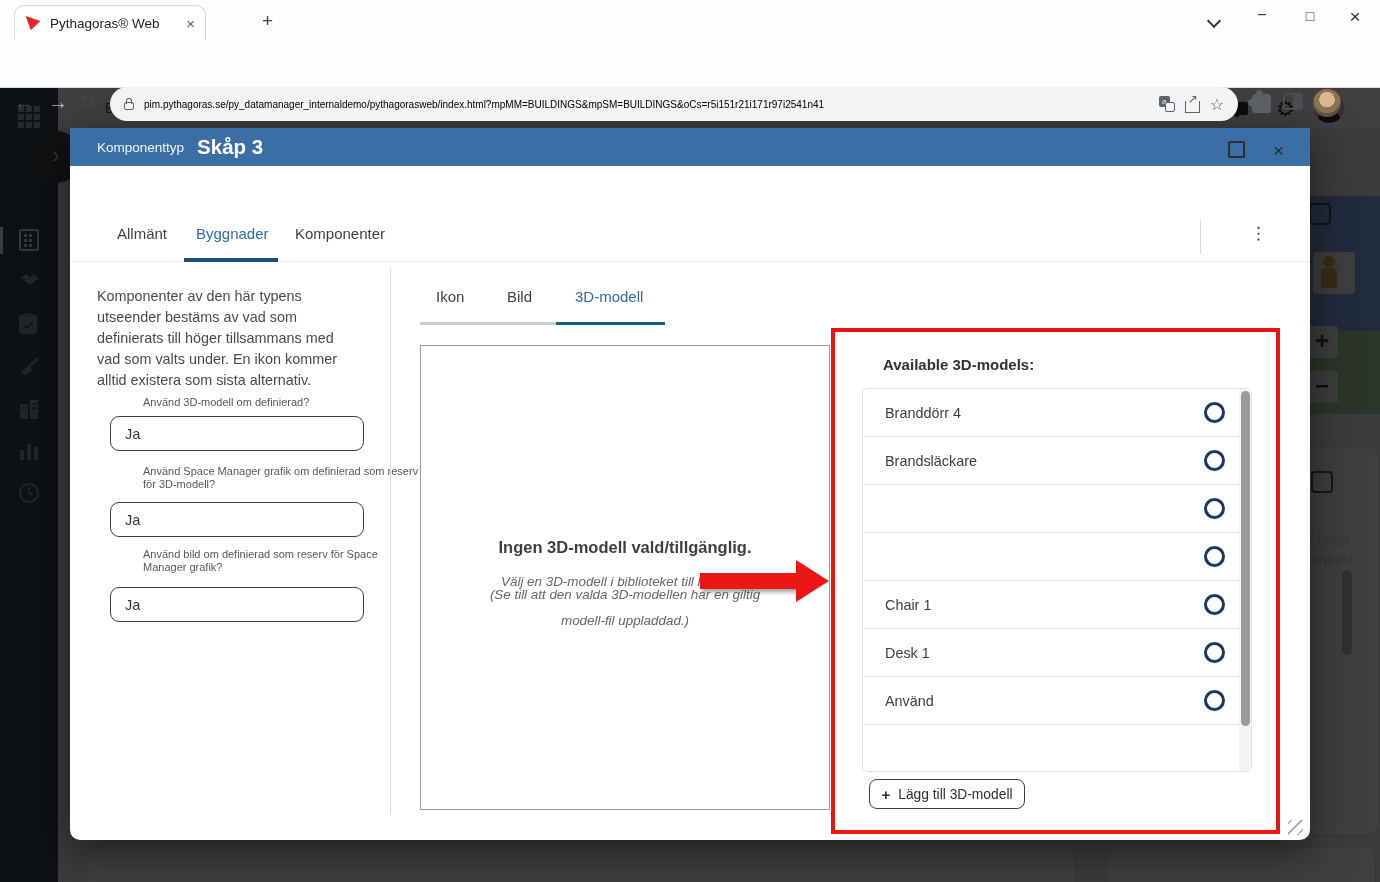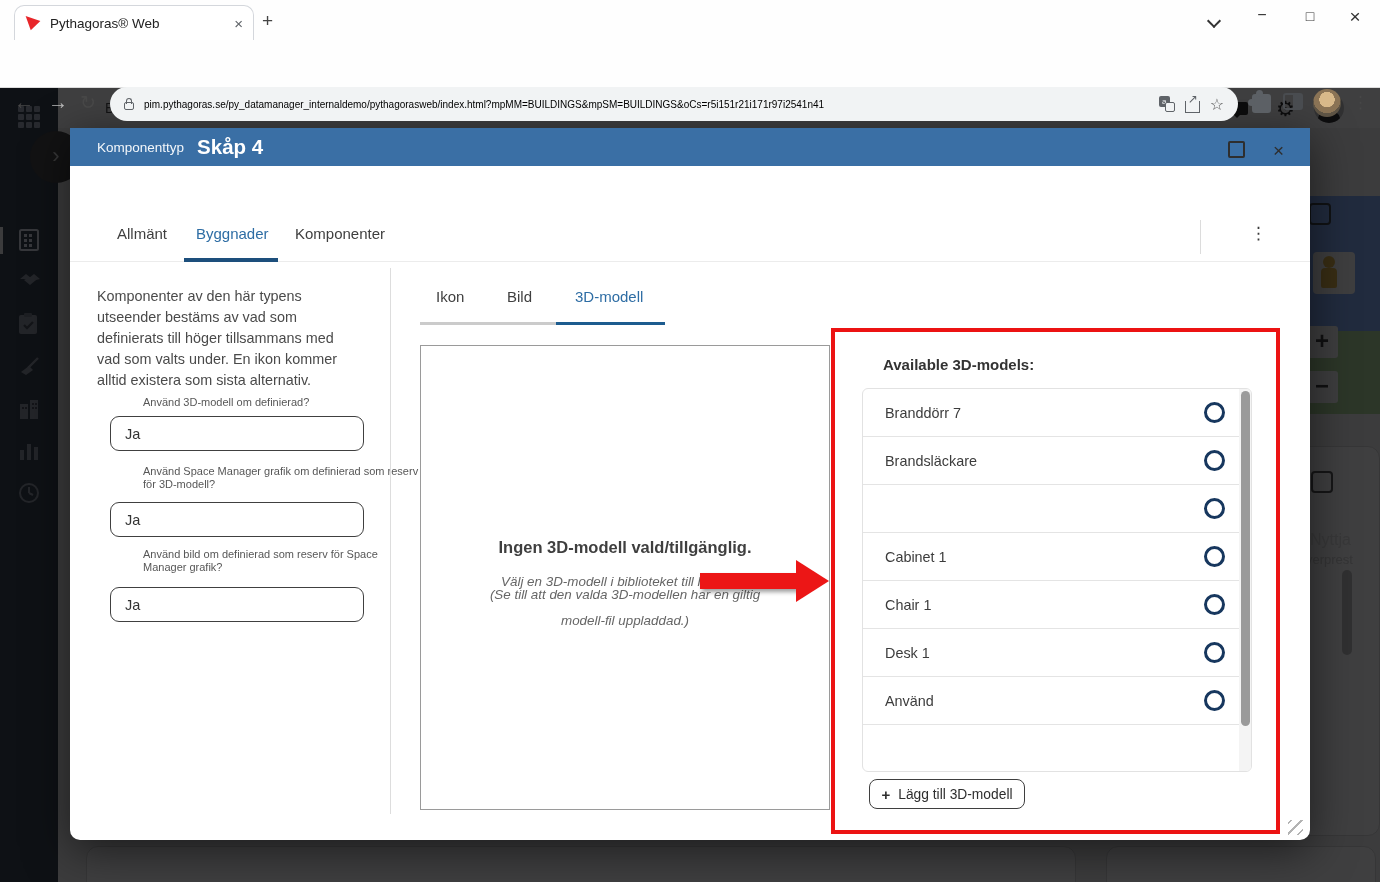--- a/index.html
+++ b/index.html
@@ -3,21 +3,21 @@
 <meta charset="utf-8">
 <style>
   * { margin:0; padding:0; box-sizing:border-box; }
   html,body { width:1380px; height:882px; overflow:hidden; background:#fff;
     font-family:"Liberation Sans", sans-serif; }
   .abs { position:absolute; }
   #stage { position:relative; width:1380px; height:882px; }
 
   
   .chrome-top { left:0; top:0; width:1380px; height:40px; background:#fefefe; z-index:40; }
-  .btab { left:14px; top:5px; width:240px; height:35px; background:#fff;
+  .btab { left:14px; top:5px; width:192px; height:35px; background:#fff;
     border:1px solid #d4d7dc; border-bottom:none; border-radius:10px 10px 0 0;
     display:flex; align-items:center; padding:0 10px; gap:9px; }
   .favicon { width:16px; height:16px; background:#e8262a;
     clip-path:polygon(4% 6%, 96% 38%, 36% 96%); }
   .btab-title { font-size:13.5px; color:#222; flex:1; white-space:nowrap; overflow:hidden; }
   .tab-x { font-size:15px; color:#5f6368; line-height:1; cursor:default; }
   .newtab { left:262px; top:10px; font-size:19px; color:#454545; }
   .winctl { top:6px; font-size:16px; color:#333; width:30px; text-align:center; }
   .chev-dn { left:1209px; top:16px; width:10px; height:10px; border-right:2px solid #333;
     border-bottom:2px solid #333; transform:rotate(45deg); }
@@ -297,21 +297,21 @@
   <div class="abs bg-card" style="left:1106px; top:846px; width:270px; height:60px;"></div>
 
   <div class="abs overlay"></div>
 
   <div class="abs modal">
     <div class="abs m-max"></div>
     <div class="abs m-ctl" style="left:1203px;">×</div>
 
     <div class="m-blue">
       <span class="m-kicker">Komponenttyp</span>
-      <span class="m-title">Skåp 4</span>
+      <span class="m-title">Skåp 3</span>
     </div>
 
     <div class="abs m-tabrow"></div>
     <div class="abs m-tab" style="left:47px;">Allmänt</div>
     <div class="abs m-tab active" style="left:126px;">Byggnader</div>
     <div class="abs m-tab" style="left:225px;">Komponenter</div>
     <div class="abs m-tab-underline"></div>
     <div class="abs m-tab-divider"></div>
     <div class="abs m-kebab">⋮</div>
 
@@ -338,32 +338,31 @@
 
     <div class="abs preview-box"></div>
     <div class="abs pv-title">Ingen 3D-modell vald/tillgänglig.</div>
     <div class="abs pv-hint" style="top:446px;">Välj en 3D-modell i biblioteket till höger →</div>
     <div class="abs pv-hint" style="top:459px;">(Se till att den valda 3D-modellen har en giltig</div>
     <div class="abs pv-hint" style="top:485px;">modell-fil uppladdad.)</div>
 
     <div class="abs lib-title">Available 3D-models:</div>
     <div class="abs lib-list">
       <div class="lib-row">
-        <span class="lib-label">Branddörr 7</span>
+        <span class="lib-label">Branddörr 4</span>
         <span class="radio"></span>
       </div>
       <div class="lib-row">
         <span class="lib-label">Brandsläckare</span>
         <span class="radio"></span>
       </div>
       <div class="lib-row">
         <span class="radio"></span>
       </div>
       <div class="lib-row">
-        <span class="lib-label">Cabinet 1</span>
         <span class="radio"></span>
       </div>
       <div class="lib-row">
         <span class="lib-label">Chair 1</span>
         <span class="radio"></span>
       </div>
       <div class="lib-row">
         <span class="lib-label">Desk 1</span>
         <span class="radio"></span>
       </div>

